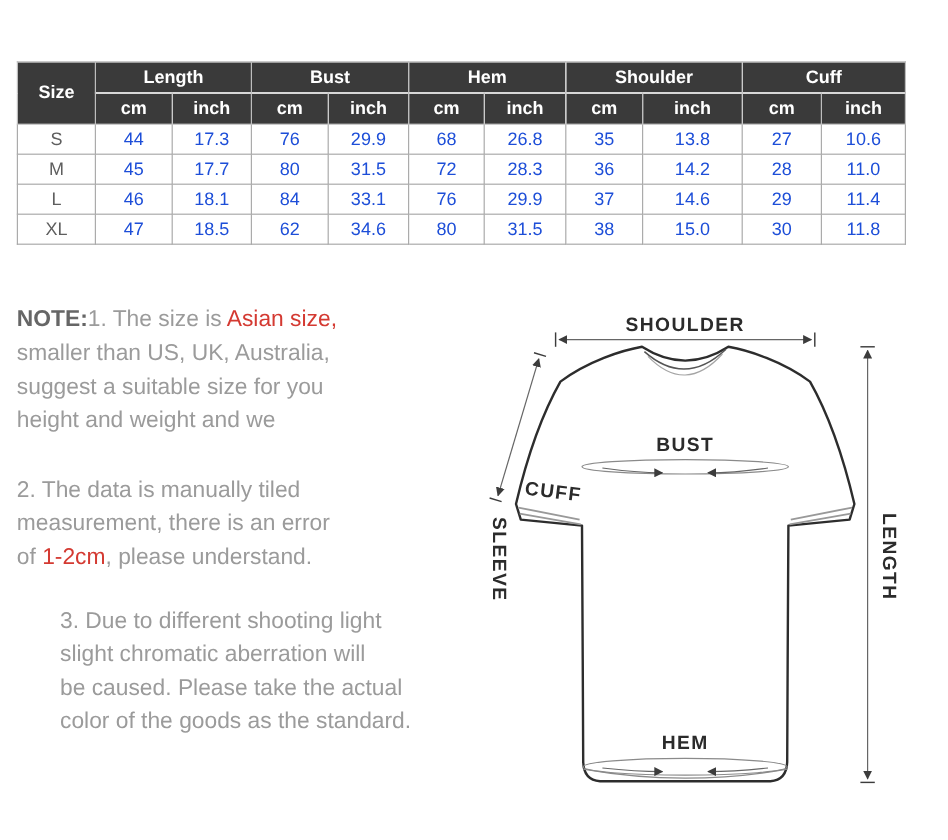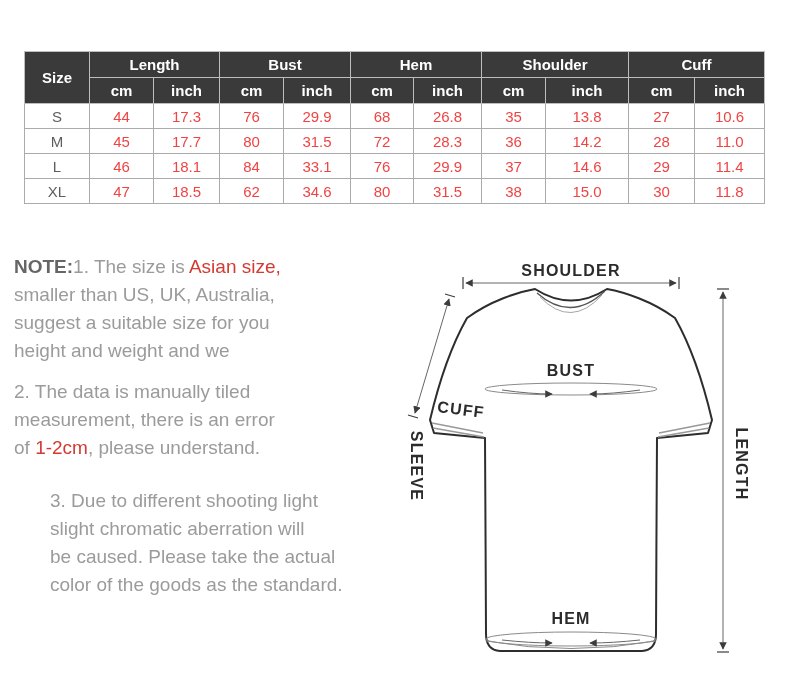--- a/index.html
+++ b/index.html
@@ -3,41 +3,41 @@
 <meta charset="utf-8">
 <style>
   html,body{margin:0;padding:0;}
   body{
     width:790px;height:700px;position:relative;background:#ffffff;
     font-family:"Liberation Sans",sans-serif;overflow:hidden;
   }
 
   
   .size-table{
-    position:absolute;left:24px;top:51px;border-collapse:collapse;table-layout:fixed;
+    position:absolute;left:14px;top:51px;border-collapse:collapse;table-layout:fixed;
   }
   .size-table th,.size-table td{
     padding:0;text-align:center;vertical-align:middle;font-size:15px;overflow:hidden;
   }
   .size-table thead th{
     background:#3a3a3a;color:#ffffff;font-weight:bold;height:25px;
     border:1px solid #bdbdbd;
   }
   .size-table tbody tr{height:25px;}
   .size-table tbody th{
     color:#5e5e5e;font-weight:normal;border:1px solid #ababab;background:#fff;
   }
   .size-table tbody td{
-    color:#ef4444;border:1px solid #ababab;background:#fff;
+    color:#1d4ed8;border:1px solid #ababab;background:#fff;
   }
 
   
   .notes{position:absolute;left:14px;top:253px;width:350px;}
   .note-para{margin:0;}
-  .note-para:nth-child(2){margin-top:13px;}
+  .note-para:nth-child(2){margin-top:30px;}
   .note-para:nth-child(3){margin-top:25px;margin-left:36px;}
   .note-line{font-size:19px;line-height:28px;white-space:nowrap;color:#9b9b9b;}
   .seg-gray{color:#9b9b9b;}
   .seg-red{color:#d43a32;}
   .seg-bold{color:#666666;font-weight:bold;}
 
   
   .diagram{position:absolute;left:390px;top:250px;width:400px;height:430px;}
   .diagram text{
     font-family:"Liberation Sans",sans-serif;font-weight:bold;fill:#2b2b2b;

